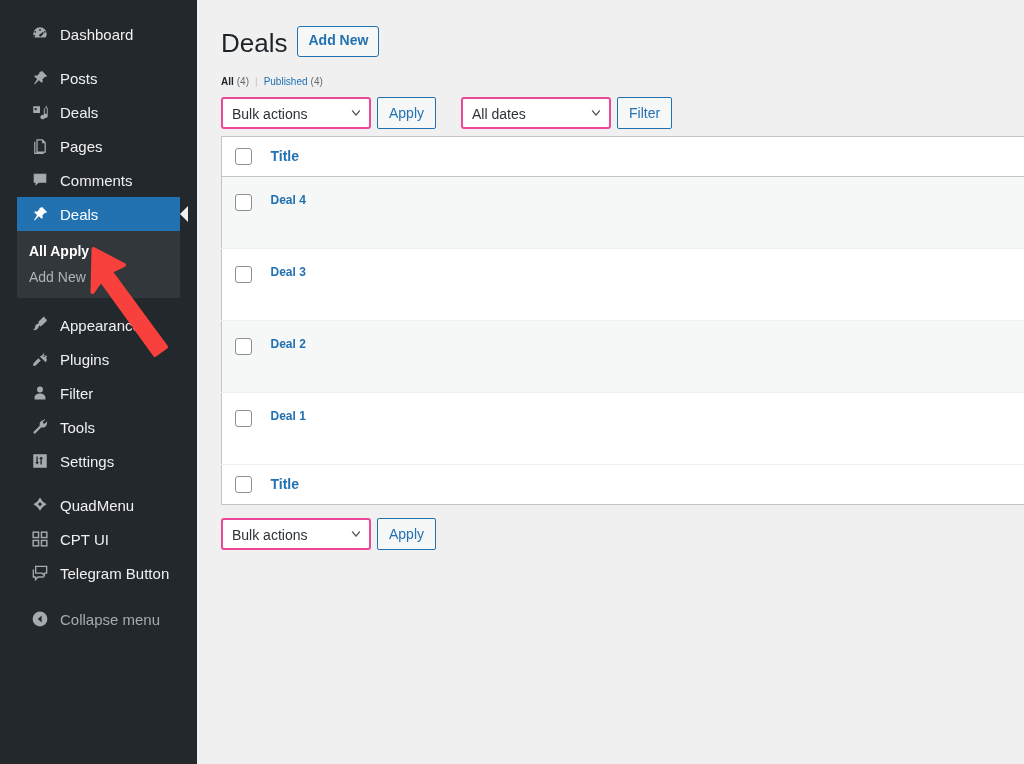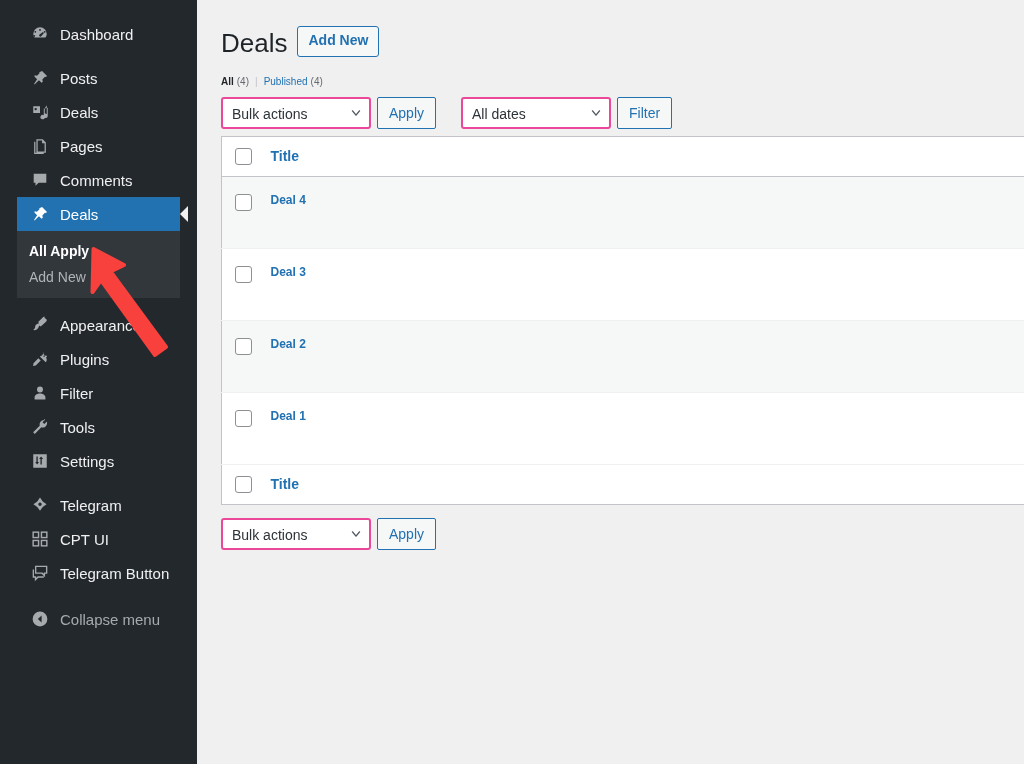--- a/index.html
+++ b/index.html
@@ -313,21 +313,21 @@
           </span>
           <span class="m-label">Settings</span>
         </li>
         <li class="menu-sep"></li>
         <li class="menu-item">
           <span class="m-icon">
             <svg width="18" height="18" viewBox="0 0 20 20" fill="currentColor">
               <path d="M10 1.8l3 4.3 4.3 3-4.3 3-3 4.3-3-4.3-4.3-3 4.3-3zm0 5.4a1.9 1.9 0 100 3.8 1.9 1.9 0 000-3.8z"></path>
             </svg>
           </span>
-          <span class="m-label">Telegram</span>
+          <span class="m-label">QuadMenu</span>
         </li>
         <li class="menu-item">
           <span class="m-icon">
             <svg width="18" height="18" viewBox="0 0 20 20" fill="none" stroke="currentColor" stroke-width="1.6">
               <rect x="2.4" y="2.4" width="6" height="6"></rect>
               <rect x="11.6" y="2.4" width="6" height="6"></rect>
               <rect x="2.4" y="11.6" width="6" height="6"></rect>
               <rect x="11.6" y="11.6" width="6" height="6"></rect>
             </svg>
           </span>

